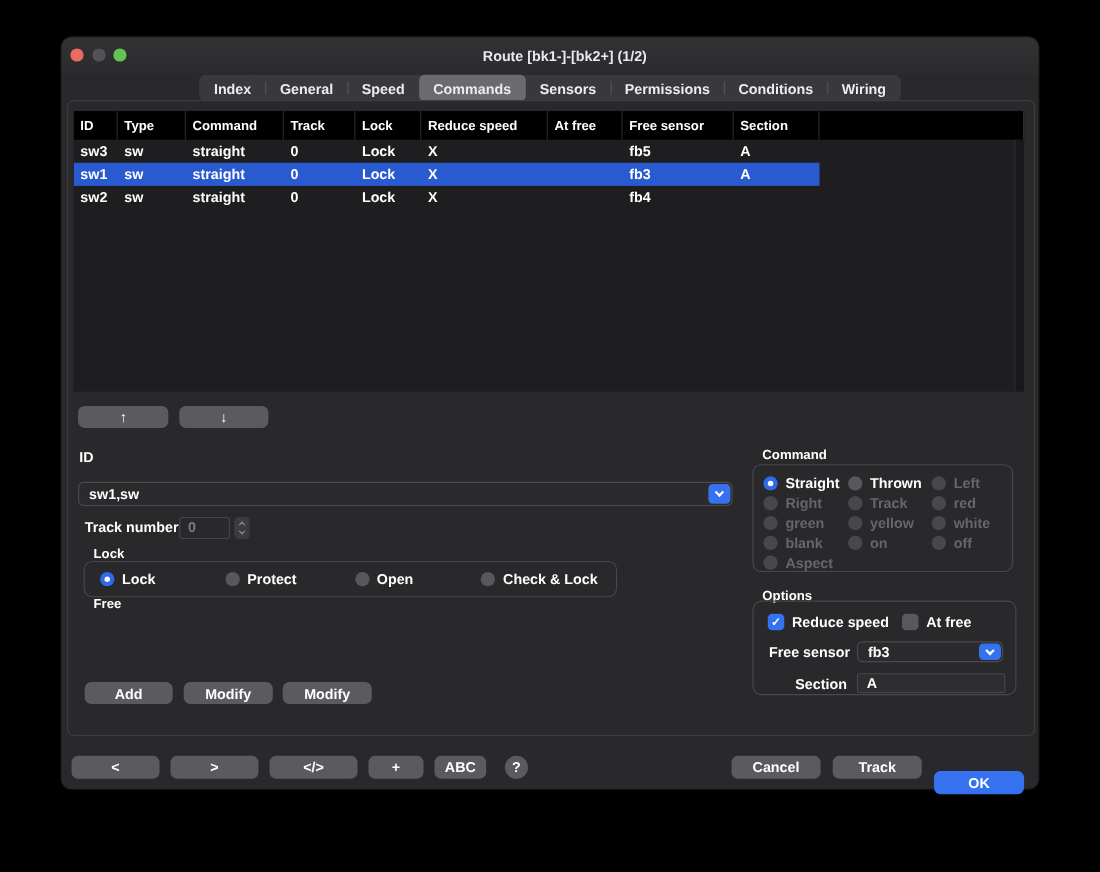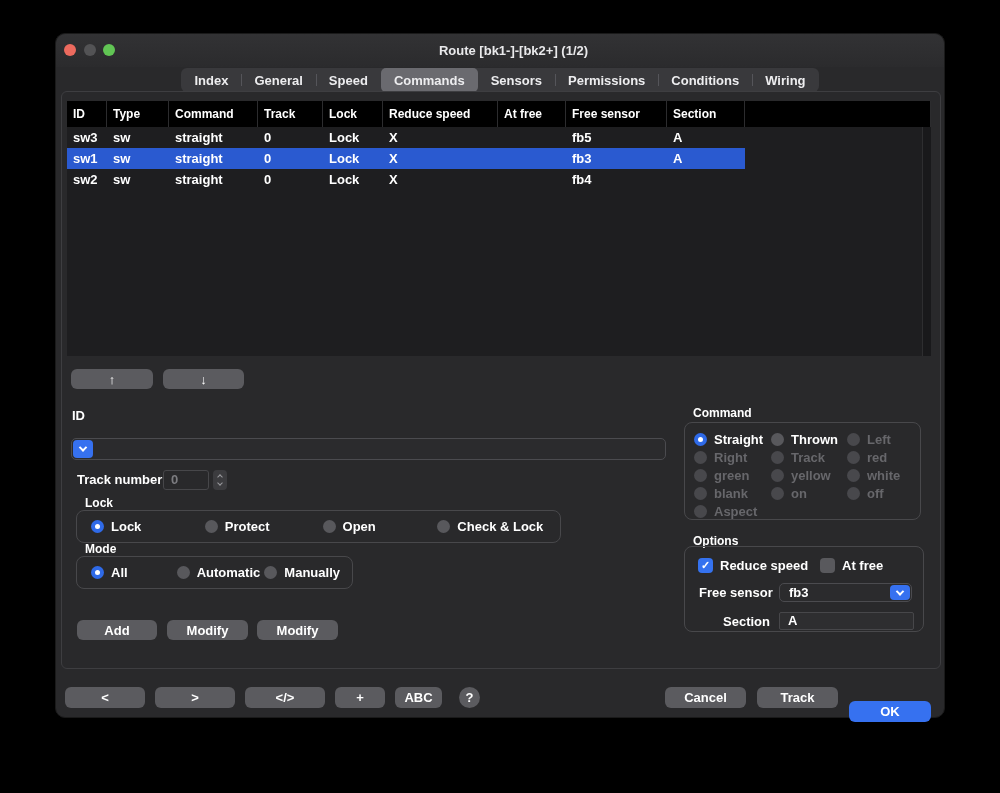--- a/index.html
+++ b/index.html
@@ -162,20 +162,21 @@
 
   <button class="btn" style="left:15px; top:335px; width:82px;">
       <span>↑</span>
     </button>
   <button class="btn" style="left:107px; top:335px; width:81px;">
       <span>↓</span>
     </button>
 
   <div class="lbl" style="left:16px; top:374px;">ID</div>
   <div class="combo" style="left:15px; top:404px; width:595px; height:22px;">
+    <span class="val">sw1,sw</span>
     <span class="ddbtn">
         <span class="chev"></span>
       </span>
   </div>
 
   <div class="lbl" style="left:21px; top:438px;">Track number</div>
   <div class="numfield" style="left:107px; top:436px; width:46px; height:20px;">0</div>
   <div class="stepper" style="left:157px; top:436px;">
     <span class="schev up"></span>
     <span class="schev dn"></span>
@@ -196,37 +197,21 @@
           <span class="rdot"></span>
           <span class="rlab">Open</span>
         </div>
         <div class="ritem" style="width: 125px;">
           <span class="rdot"></span>
           <span class="rlab">Check &amp; Lock</span>
         </div>
       </div>
   </div>
 
-  <div class="glabel" style="left:29px; top:508px;">Mode</div>
-  <div class="groupbox" style="left:20px; top:522px; width:277px; height:33px;">
-    <div class="hrow" id="modeRadios" style="padding-left:14px;">
-        <div class="ritem on" style="width: 88px;">
-          <span class="rdot"></span>
-          <span class="rlab">All</span>
-        </div>
-        <div class="ritem" style="width: 90px;">
-          <span class="rdot"></span>
-          <span class="rlab">Automatic</span>
-        </div>
-        <div class="ritem" style="width: 90px;">
-          <span class="rdot"></span>
-          <span class="rlab">Manually</span>
-        </div>
-      </div>
-  </div>
+  <div class="glabel" style="left:29px; top:508px;">Free</div>
 
   <button class="btn" style="left:21px; top:586px; width:80px;">Add</button>
   <button class="btn" style="left:111px; top:586px; width:81px;">Modify</button>
   <button class="btn" style="left:201px; top:586px; width:81px;">Modify</button>
 
   <div class="glabel" style="left:637px; top:372px;">Command</div>
   <div class="groupbox" style="left:628px; top:388px; width:237px; height:98px;">
     <div class="cmdgrid" id="cmdRadios">
         <div class="ritem on">
           <span class="rdot"></span>

